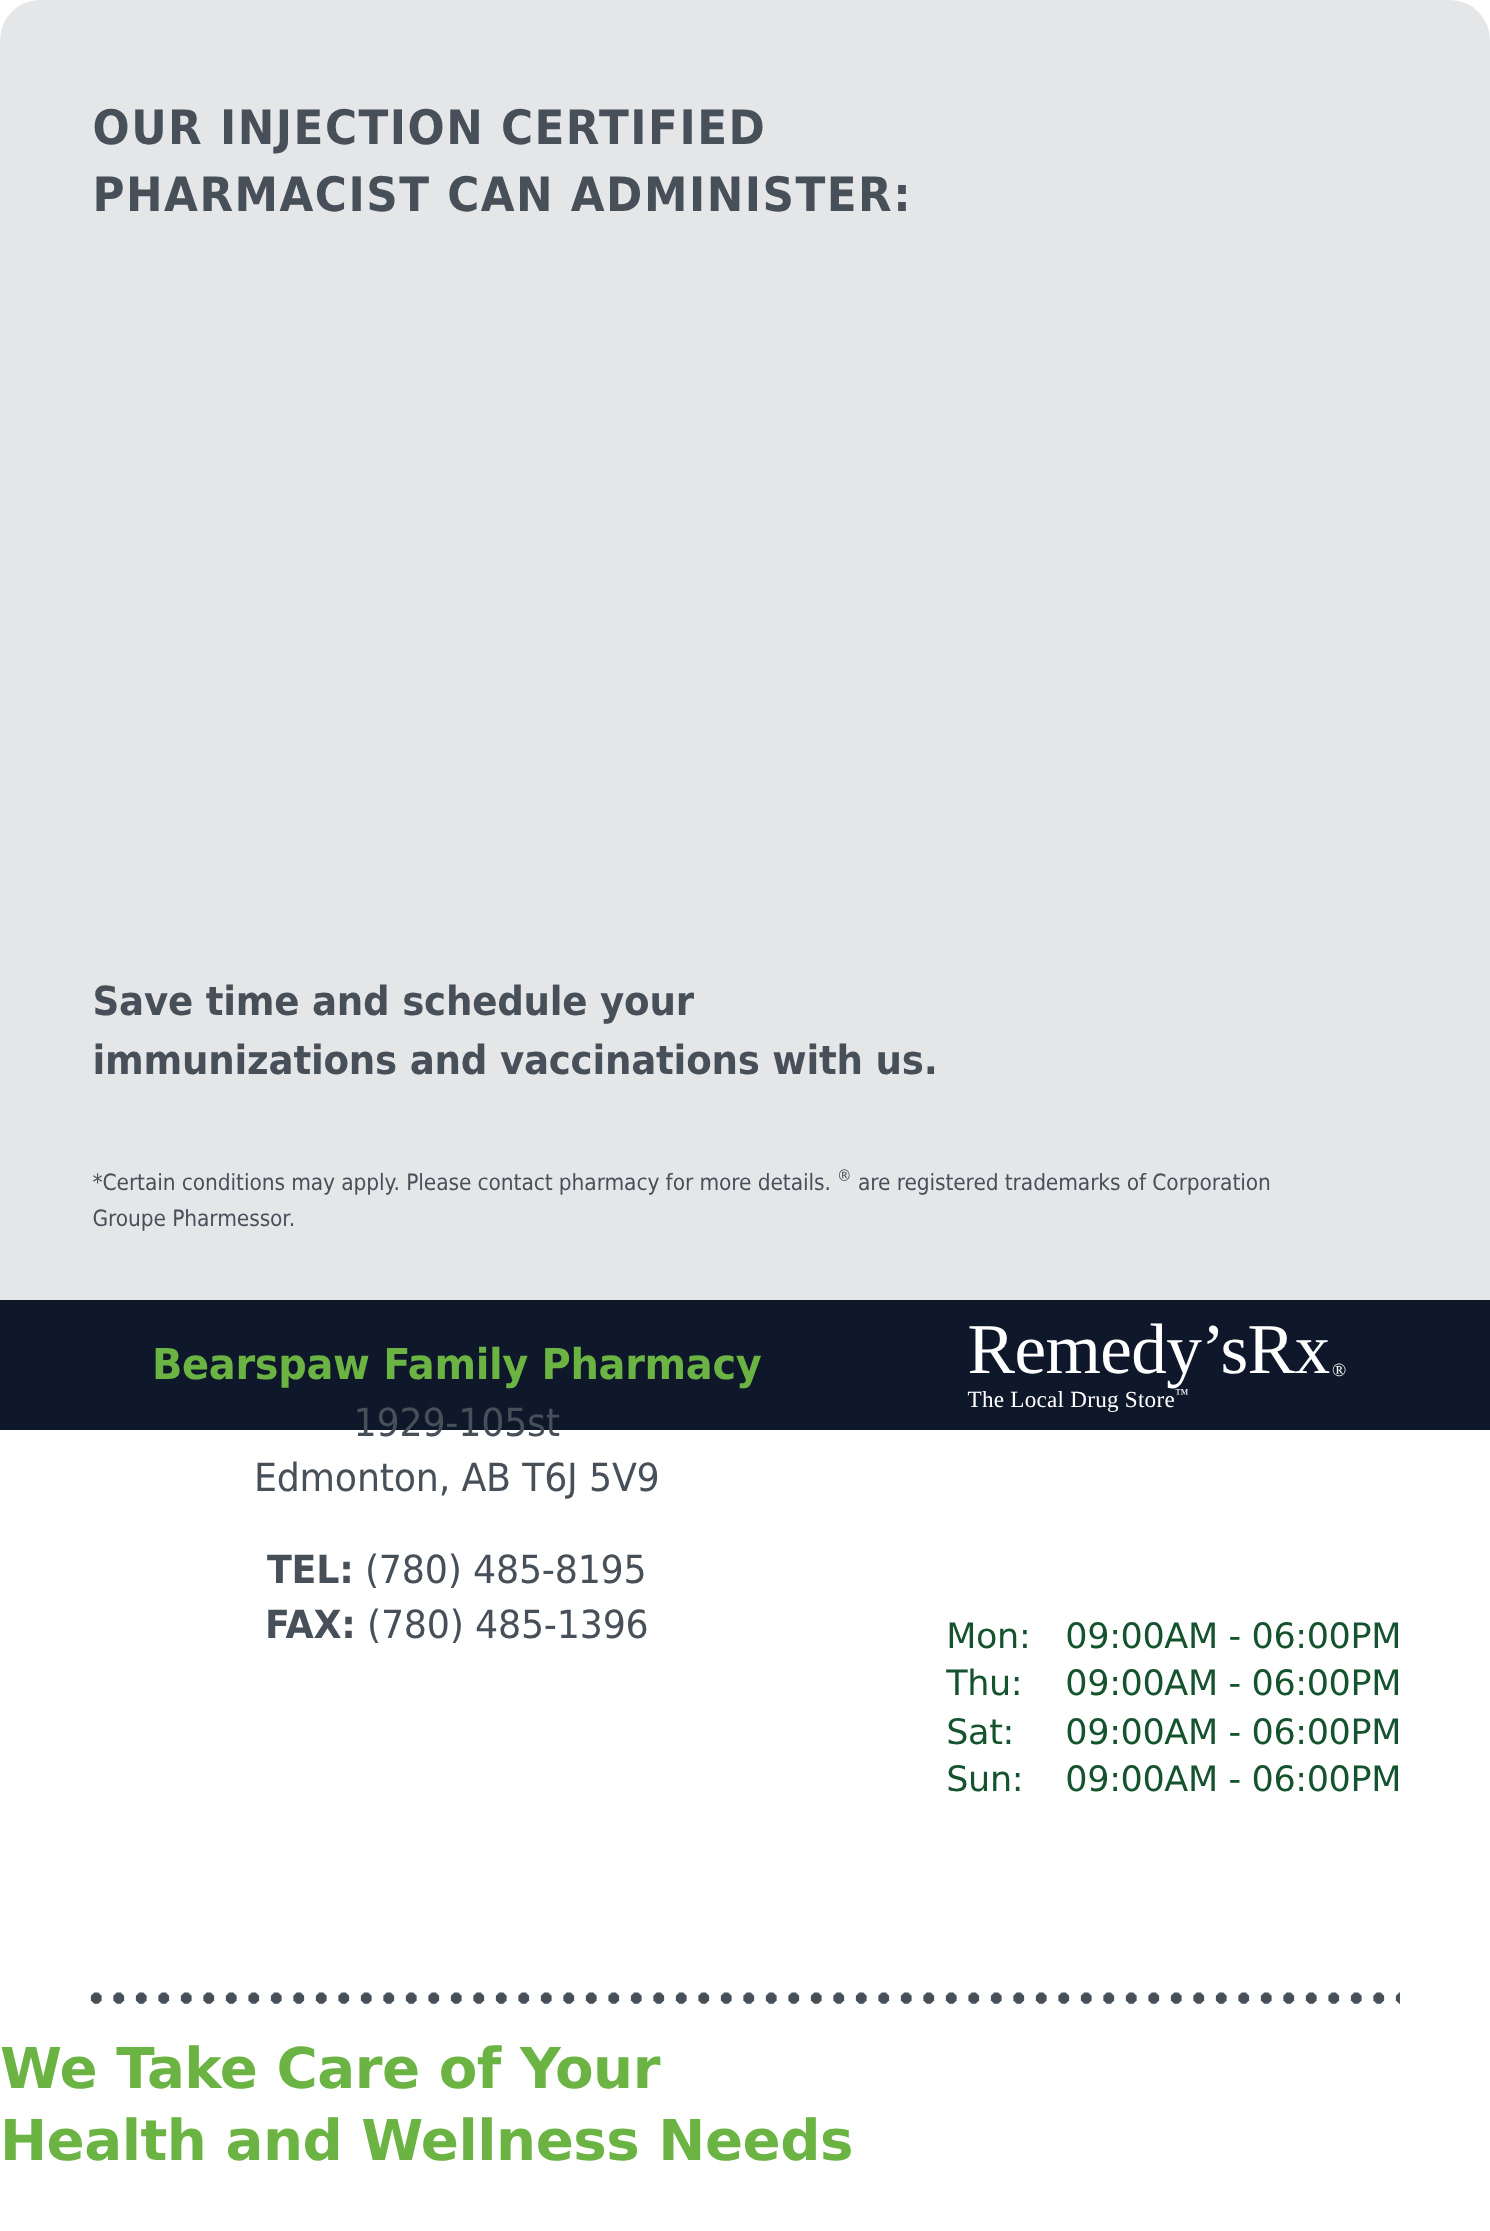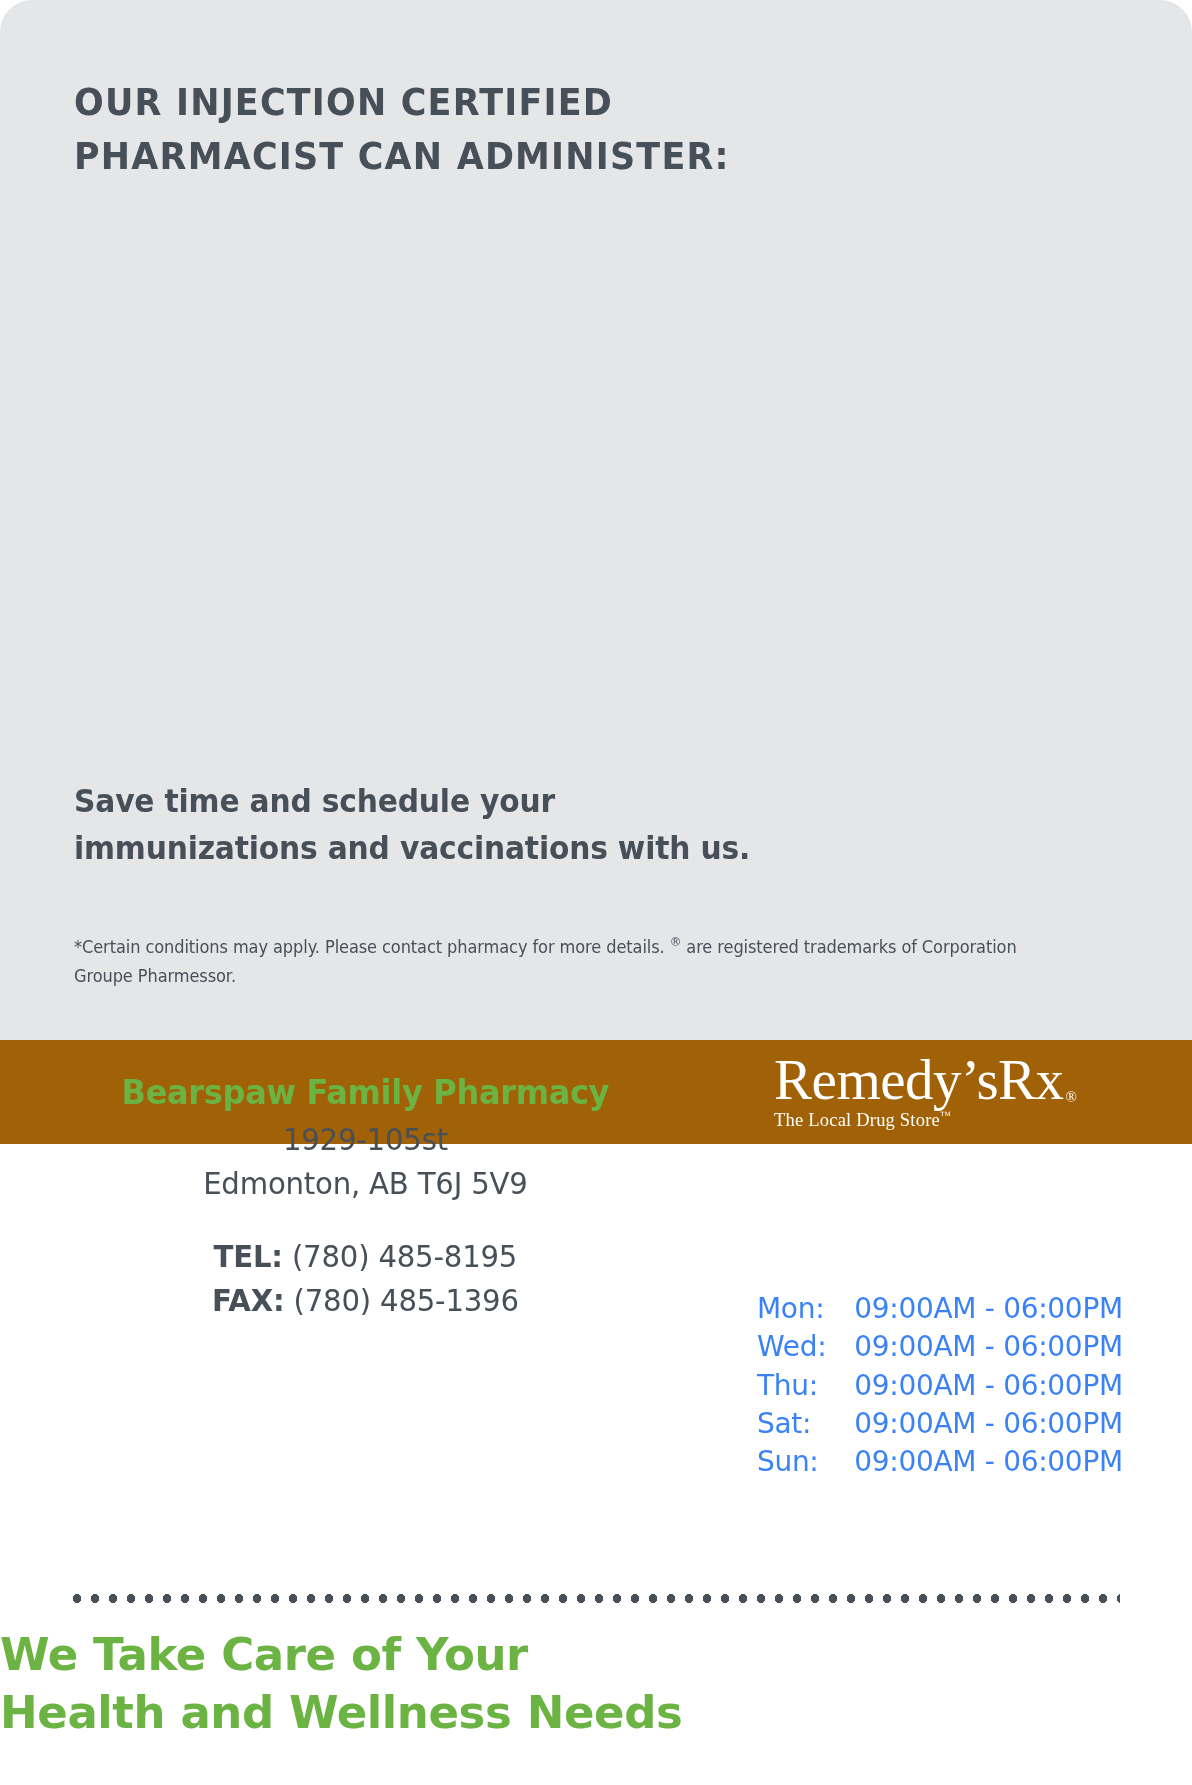--- a/index.html
+++ b/index.html
@@ -84,21 +84,21 @@
     line-height: 0;
   }
 
   
   .brand-band {
     position: absolute;
     left: 0;
     top: 1040px;
     width: 1192px;
     height: 104px;
-    background: #a16207;
+    background: #0f172a;
   }
   .brand-logo {
     position: absolute;
     right: 117px;
     top: 50%;
     transform: translateY(-52%);
     text-align: right;
     color: #ffffff;
     white-space: nowrap;
   }
@@ -186,21 +186,21 @@
   }
   .store-contact .row { display: block; white-space: nowrap; }
   .store-contact .lbl { font-weight: 700; }
 
   
   .hours {
     position: absolute;
     left: 757px;
     top: 1290px;
     border-collapse: collapse;
-    color: #3b82f6;
+    color: #14532d;
     font-family: "DejaVu Sans", sans-serif;
     font-size: 28px;
     font-weight: 400;
     letter-spacing: -0.3px;
   }
   .hours td {
     padding: 0;
     line-height: 1.37;
     white-space: nowrap;
     vertical-align: baseline;
@@ -275,24 +275,20 @@
       <span>(780) 485-8195</span></span>
     <span class="row"><span class="lbl">FAX:</span>
       <span>(780) 485-1396</span></span>
   </div>
 </div>
 
 <table class="hours">
   <tbody>
     <tr>
       <td class="day">Mon:</td>
-      <td class="time">09:00AM - 06:00PM</td>
-    </tr>
-    <tr>
-      <td class="day">Wed:</td>
       <td class="time">09:00AM - 06:00PM</td>
     </tr>
     <tr>
       <td class="day">Thu:</td>
       <td class="time">09:00AM - 06:00PM</td>
     </tr>
     <tr>
       <td class="day">Sat:</td>
       <td class="time">09:00AM - 06:00PM</td>
     </tr>

